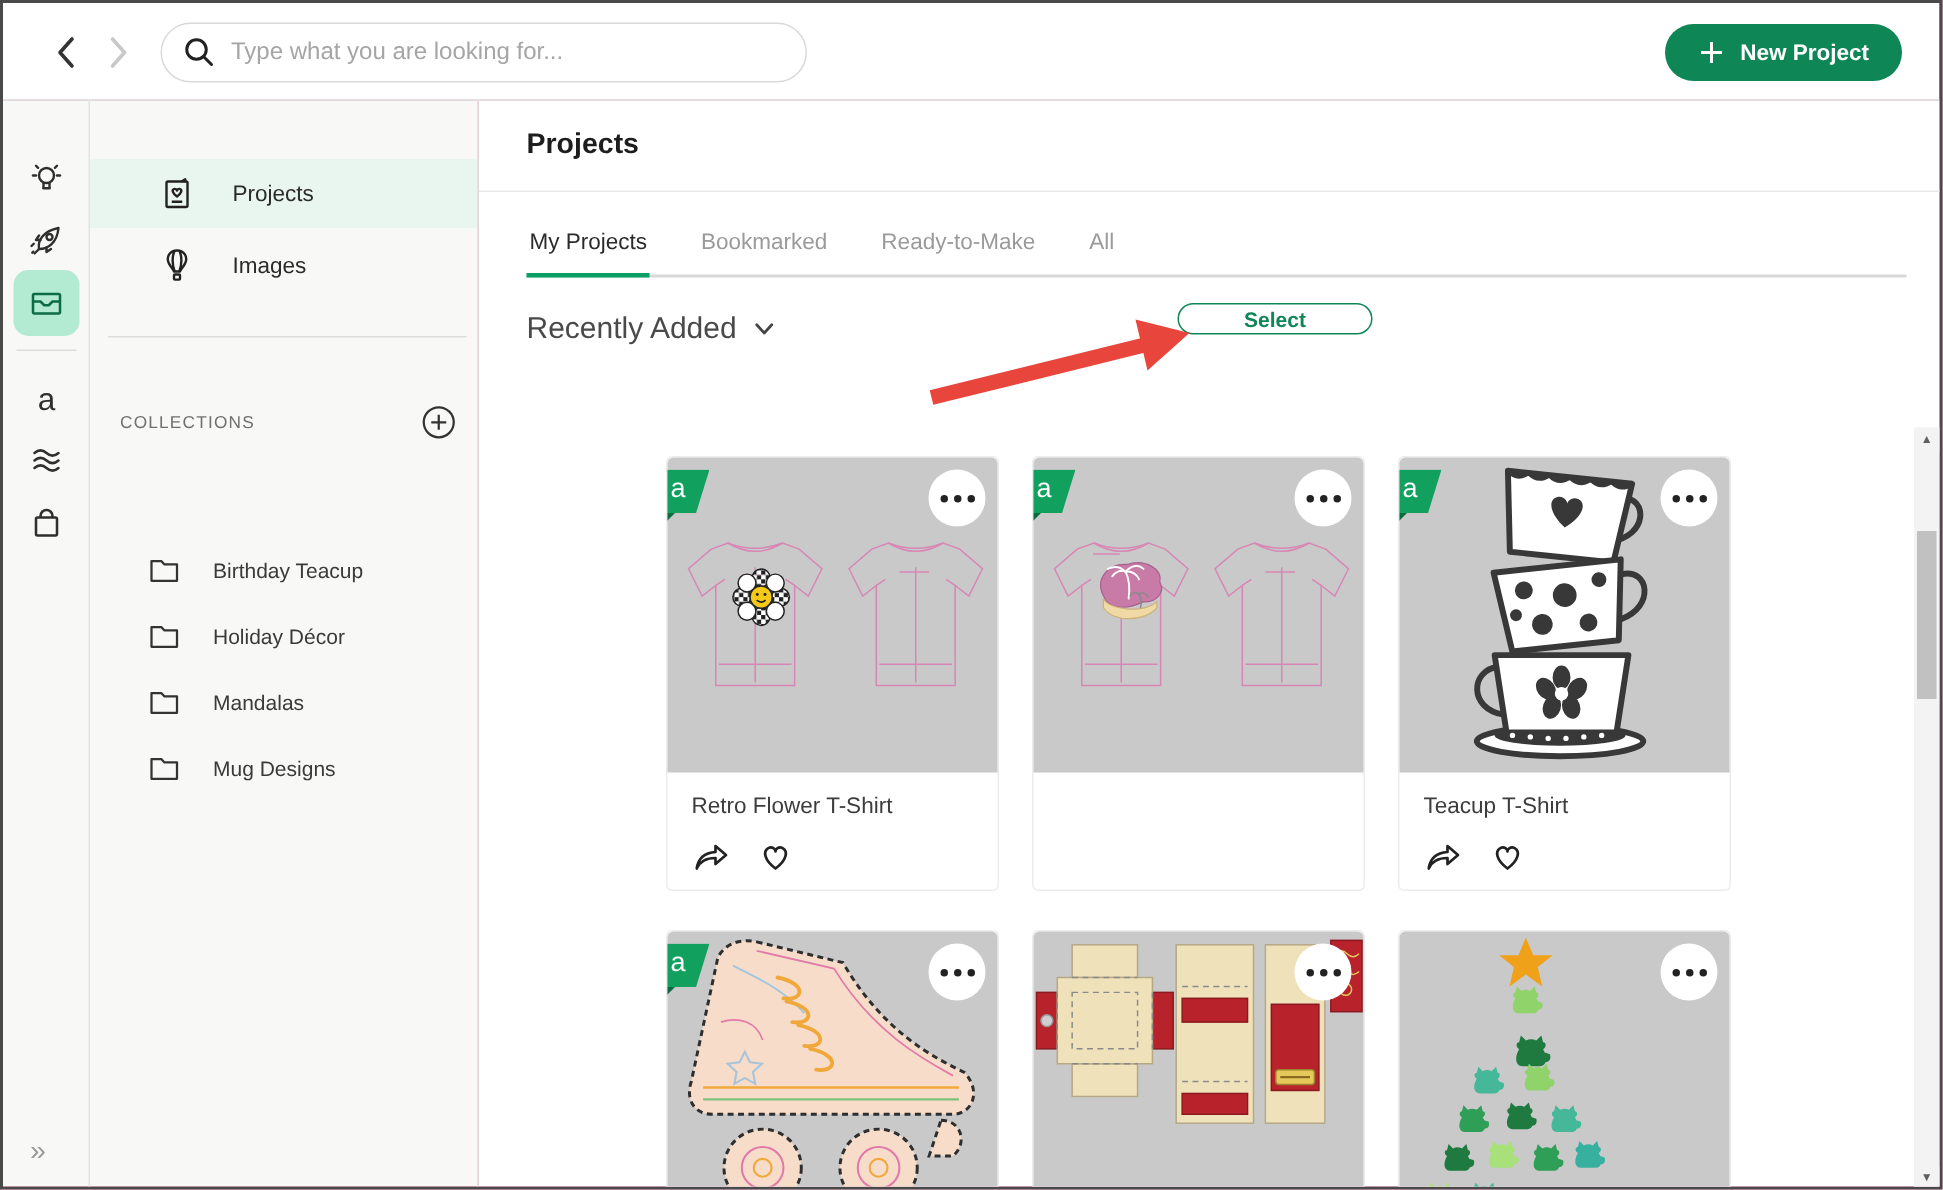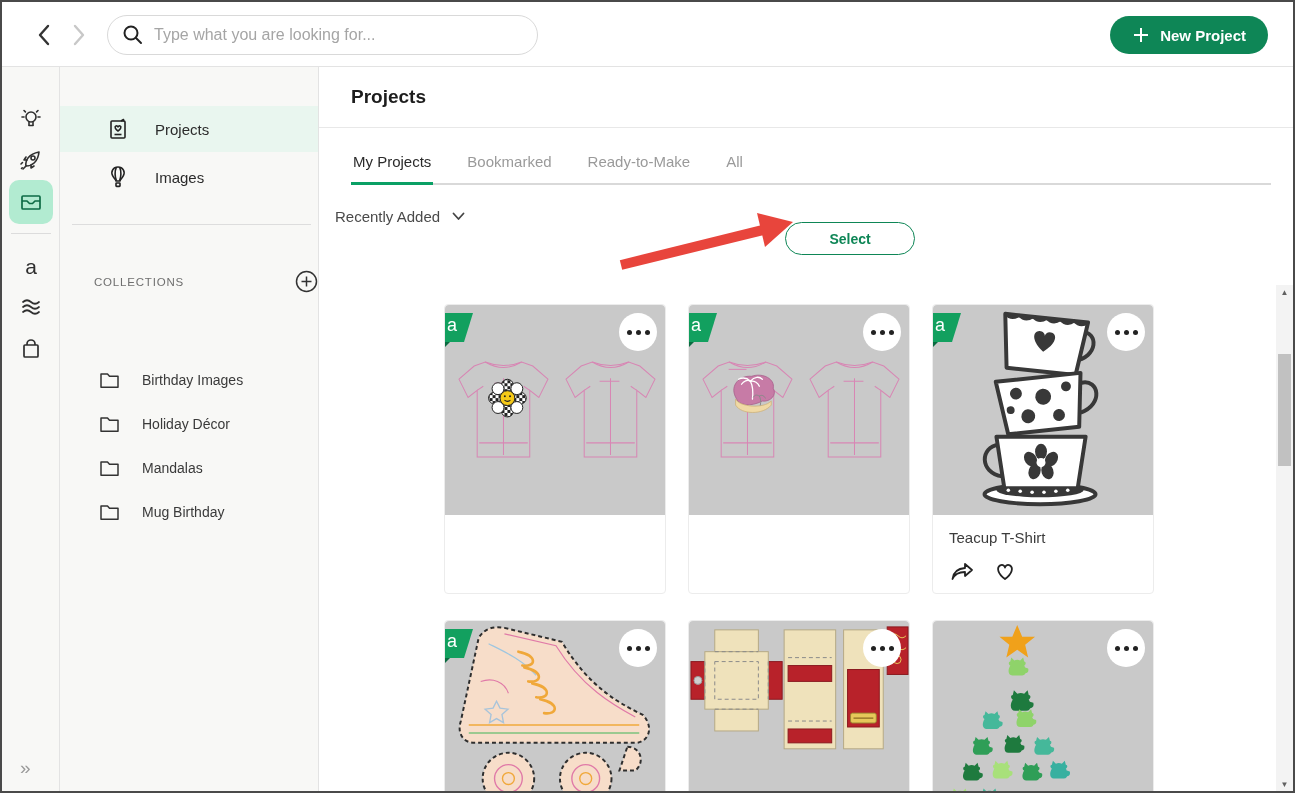--- a/index.html
+++ b/index.html
@@ -29,34 +29,34 @@
   .rail-item.active{background:var(--rail-active-bg);color:#0d6b45;}
   .rail-divider{position:absolute;left:9px;top:166px;width:40px;height:1px;background:#dcdcdc;}
   .access-a{font-size:21px;color:#2f2f2f;font-weight:normal;line-height:1;}
   .rail-expand{position:absolute;left:18px;top:690px;font-size:19px;color:#9a9a9a;background:none;border:none;cursor:pointer;font-family:inherit;}
 
   
   .sidebar{position:absolute;left:58px;top:65px;width:259px;height:728px;background:var(--panel-bg);border-right:1px solid var(--border-light);z-index:3;}
   .side-row{position:absolute;left:0;width:100%;height:46px;display:flex;align-items:center;padding-left:47px;gap:26px;cursor:pointer;color:var(--text-dark);font-size:15px;}
   .side-row.active{background:var(--sidebar-active-bg);}
   .side-divider{position:absolute;left:12px;top:157px;width:239px;height:1px;background:#ddd;}
-  .collections{position:absolute;left:34px;top:203px;width:224px;display:flex;align-items:center;justify-content:space-between;}
+  .collections{position:absolute;left:20px;top:203px;width:224px;display:flex;align-items:center;justify-content:space-between;}
   .collections-label{font-size:11.5px;letter-spacing:.8px;color:#6f6f6f;}
   .add-collection{background:none;border:none;cursor:pointer;color:#333;display:flex;}
   .folder-row{position:absolute;left:0;width:100%;height:44px;display:flex;align-items:center;padding-left:39px;gap:22px;cursor:pointer;color:#3a3a3a;font-size:14px;}
 
   
   .main{position:absolute;left:317px;top:65px;width:978px;height:728px;background:#fff;overflow:hidden;}
   .page-title{position:absolute;left:32px;top:19px;font-size:19px;font-weight:bold;color:#1d1d1d;}
   .main-divider{position:absolute;left:0;top:60px;width:100%;height:1px;background:#e8e8e8;}
   .tabs{position:absolute;left:32px;top:78px;width:920px;display:flex;gap:32px;border-bottom:2px solid #d9d9d9;}
   .tab{padding:8px 2px 12px;font-size:15px;color:#9a9a9a;cursor:pointer;background:none;border:none;border-bottom:3px solid transparent;margin-bottom:-2px;font-family:inherit;}
   .tab.active{color:#2b2b2b;border-bottom-color:var(--underline-green);}
-  .sort{position:absolute;left:16px;top:141px;display:flex;align-items:center;gap:12px;font-size:15px;color:#4a4a4a;background:none;border:none;cursor:pointer;font-family:inherit;}
-  .select-btn{position:absolute;left:466px;top:135px;width:130px;height:33px;border:1.5px solid var(--accent-green);border-radius:17px;background:#fff;color:var(--accent-green);font-weight:bold;font-size:14px;cursor:pointer;font-family:inherit;margin-top:20px;}
+  .sort{position:absolute;left:32px;top:141px;display:flex;align-items:center;gap:12px;font-size:20px;color:#4a4a4a;background:none;border:none;cursor:pointer;font-family:inherit;}
+  .select-btn{position:absolute;left:466px;top:135px;width:130px;height:21px;border:1.5px solid var(--accent-green);border-radius:17px;background:#fff;color:var(--accent-green);font-weight:bold;font-size:14px;cursor:pointer;font-family:inherit;}
   .proj-search{position:absolute;left:612px;top:133px;width:334px;height:36px;border:1px solid #c9c9c9;border-radius:2px;display:flex;overflow:hidden;background:#fff;}
   .proj-search input{flex:1;border:none;outline:none;padding:0 12px;font-size:15px;color:#444;font-family:inherit;}
   .proj-search input::placeholder{color:#a3a3a3;}
   .proj-search-btn{width:37px;background:#b9bdbf;border:none;display:flex;align-items:center;justify-content:center;cursor:pointer;}
 
   .annot-arrow{position:absolute;left:288px;top:138px;width:200px;height:72px;pointer-events:none;z-index:6;}
 
   
   .grid{position:absolute;left:125px;top:237px;width:710px;display:grid;grid-template-columns:repeat(3,222px);grid-auto-rows:290px;gap:26px 22px;}
   .card{position:relative;background:#fff;border:1px solid #ececec;border-radius:4px;}
@@ -210,39 +210,39 @@
             <circle cx="11.5" cy="11.5" r="10"></circle>
             <line x1="11.5" y1="6.5" x2="11.5" y2="16.5"></line>
             <line x1="6.5" y1="11.5" x2="16.5" y2="11.5"></line>
           </svg>
       </button>
     </div>
     <div class="folder-row" style="top:291px">
       <svg width="21" height="18" viewBox="0 0 21 18" fill="none" stroke="#333" stroke-width="1.5" stroke-linejoin="round">
           <path d="M2 3 h6.5 l2 2.2 H19 v11 H2 Z"></path>
         </svg>
-      <span>Birthday Images</span>
+      <span>Birthday Teacup</span>
     </div>
     <div class="folder-row" style="top:335px">
       <svg width="21" height="18" viewBox="0 0 21 18" fill="none" stroke="#333" stroke-width="1.5" stroke-linejoin="round">
           <path d="M2 3 h6.5 l2 2.2 H19 v11 H2 Z"></path>
         </svg>
       <span>Holiday Décor</span>
     </div>
     <div class="folder-row" style="top:379px">
       <svg width="21" height="18" viewBox="0 0 21 18" fill="none" stroke="#333" stroke-width="1.5" stroke-linejoin="round">
           <path d="M2 3 h6.5 l2 2.2 H19 v11 H2 Z"></path>
         </svg>
       <span>Mandalas</span>
     </div>
     <div class="folder-row" style="top:423px">
       <svg width="21" height="18" viewBox="0 0 21 18" fill="none" stroke="#333" stroke-width="1.5" stroke-linejoin="round">
           <path d="M2 3 h6.5 l2 2.2 H19 v11 H2 Z"></path>
         </svg>
-      <span>Mug Birthday</span>
+      <span>Mug Designs</span>
     </div>
   </nav>
 
   <main class="main">
     <h1 class="page-title">Projects</h1>
     <div class="main-divider"></div>
 
     <div class="tabs">
       <button class="tab active">My Projects</button>
       <button class="tab">Bookmarked</button>
@@ -295,20 +295,35 @@
               <path d="M-3 2 Q0 4.6 3 2" fill="none" stroke="#222" stroke-width="1.1"></path>
             </g>
           </svg>
           <div class="badge"><span>a</span></div>
           <div class="badge-notch"></div>
           <button class="card-menu">
               <i></i>
               <i></i>
               <i></i>
             </button>
+        </div>
+        <div class="card-foot">
+          <div class="card-title">Retro Flower T-Shirt</div>
+          <div class="card-actions">
+            <button>
+                <svg width="26" height="24" viewBox="0 0 26 24" fill="none" stroke="currentColor" stroke-width="1.8" stroke-linejoin="round">
+                  <path d="M16 5 l7 6 -7 6 v-4 C9 13 5.5 15.5 3.5 20 C4.5 12.5 9 9.5 16 9 Z"></path>
+                </svg>
+              </button>
+            <button>
+                <svg width="24" height="24" viewBox="0 0 24 24" fill="none" stroke="currentColor" stroke-width="1.8" stroke-linejoin="round">
+                  <path d="M12 20 C4.5 14.5 3.5 8.5 7.2 6.4 C10 4.9 12 7.4 12 8.6 C12 7.4 14 4.9 16.8 6.4 C20.5 8.5 19.5 14.5 12 20 Z"></path>
+                </svg>
+              </button>
+          </div>
         </div>
       </div>
 
       <div class="card">
         <div class="thumb">
           <svg class="art" viewBox="0 0 222 210">
             <g stroke="#d886b4" fill="none" stroke-width="1">
               <use href="#tee" x="8" y="48" width="102" height="112"></use>
               <use href="#tee" x="116" y="48" width="102" height="112"></use>
             </g>

